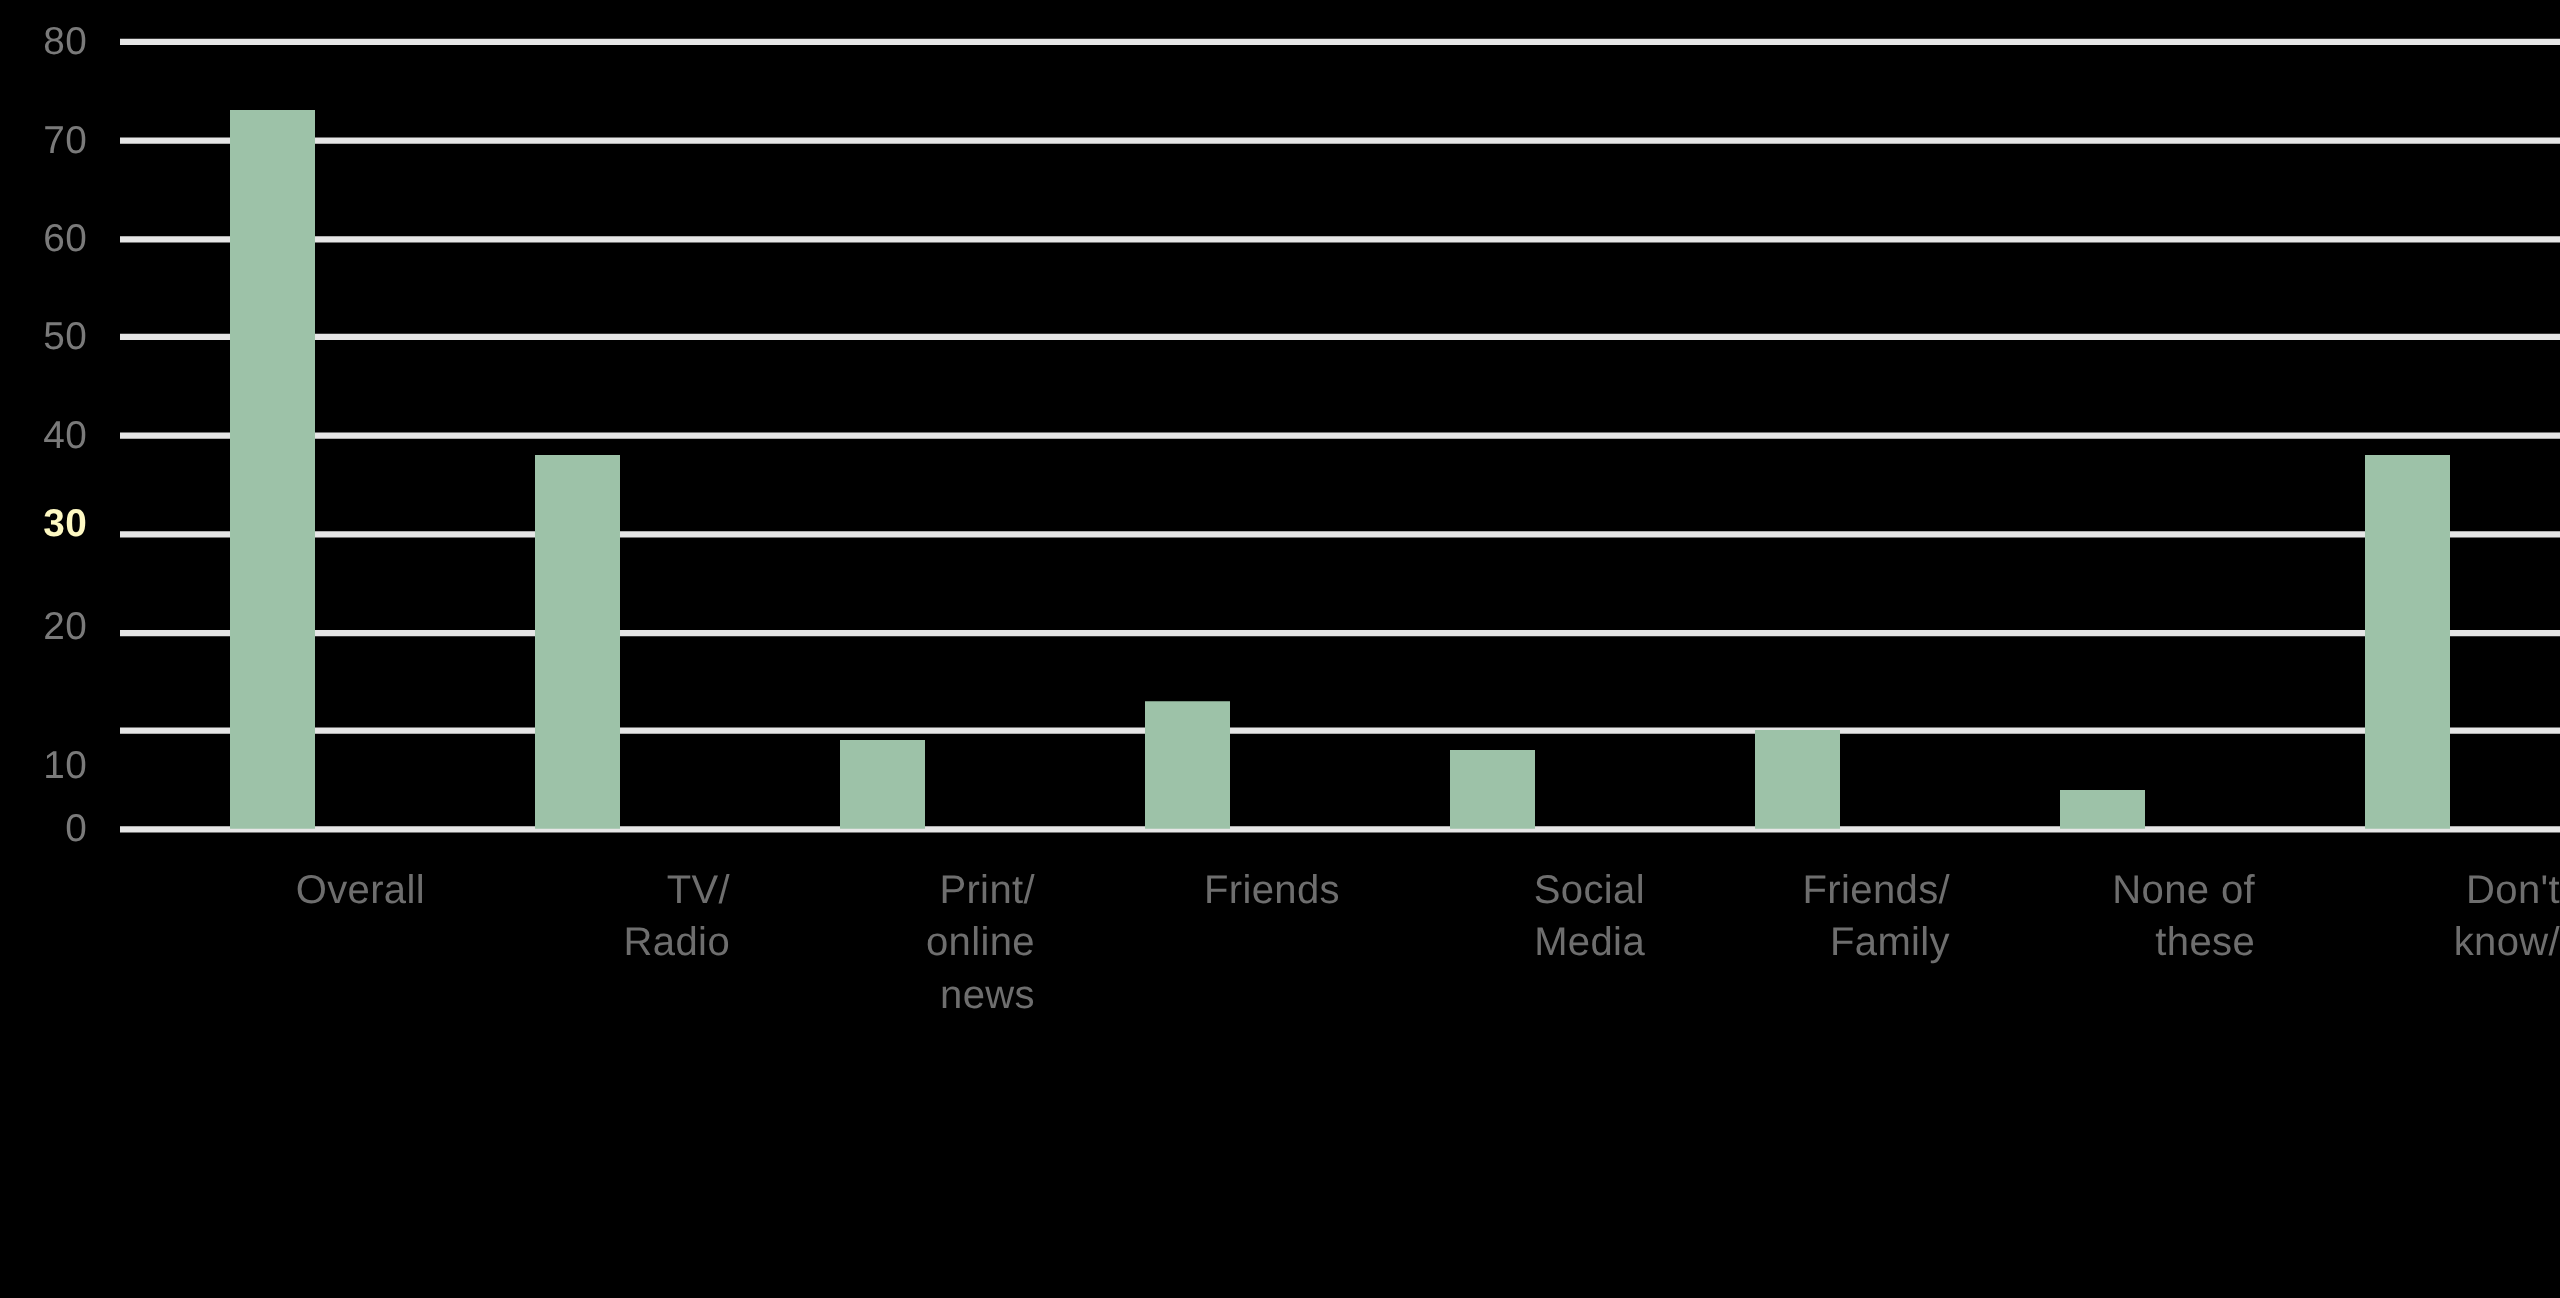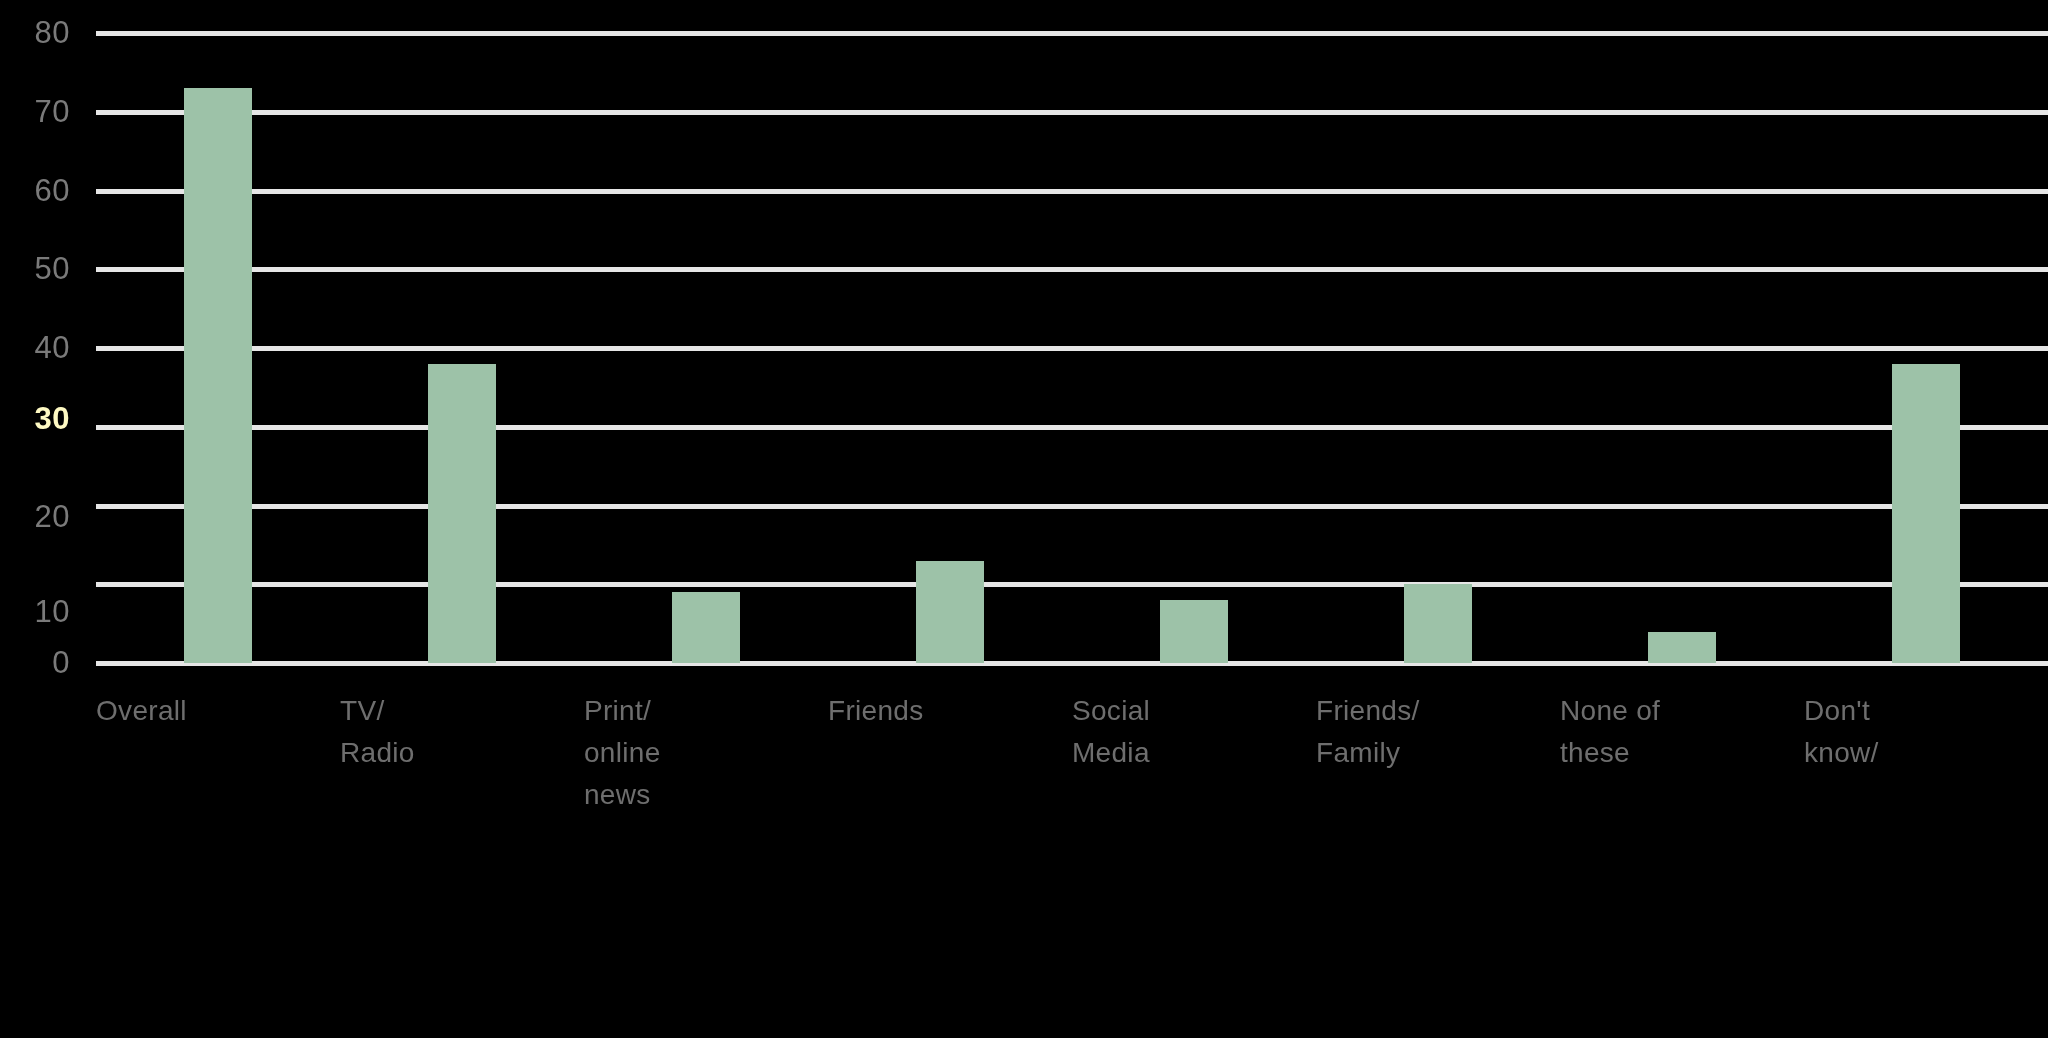--- a/index.html
+++ b/index.html
@@ -95,23 +95,23 @@
   .xlabels {
     position: absolute;
     left: 96px;
     top: 690px;
     width: 1952px;
     height: 348px;
   }
   .xlabel {
     position: absolute;
     top: 0;
-    text-align: left;
+    text-align: right;
     color: #6e6e6e;
-    font-size: 28px;
+    font-size: 32px;
     line-height: 42px;
     font-family: "Liberation Sans", sans-serif;
     letter-spacing: 0.3px;
   }
   .xlabel span {
     display: block;
   }
 </style>
 </head>
 <body>
@@ -132,21 +132,21 @@
         <div class="gridline axis-zero" style="top: 661px; background: rgb(230, 230, 230);"></div>
       </div>
 
     <div class="ytick-labels" id="ytick-labels">
         <div class="ytick" style="top: 33px; color: rgb(122, 122, 122);">80</div>
         <div class="ytick" style="top: 111.75px; color: rgb(122, 122, 122);">70</div>
         <div class="ytick" style="top: 190.5px; color: rgb(122, 122, 122);">60</div>
         <div class="ytick" style="top: 269.25px; color: rgb(122, 122, 122);">50</div>
         <div class="ytick" style="top: 348px; color: rgb(122, 122, 122);">40</div>
         <div class="ytick" style="top: 419px; color: #fef9c3; font-weight: bold;">30</div>
-        <div class="ytick" style="top: 517px; color: rgb(122, 122, 122); margin-left: 26px;">20</div>
+        <div class="ytick" style="top: 501px; color: rgb(122, 122, 122); margin-left: 26px;">20</div>
         <div class="ytick" style="top: 584.25px; color: rgb(122, 122, 122); margin-top: 28px;">10</div>
         <div class="ytick" style="top: 663px; color: rgb(122, 122, 122);">0</div>
       </div>
 
     <div class="bars-layer" id="bars-layer">
         <div class="bar-slot" style="left: 0px; width: 244px;">
           <div class="bar" title="Overall: 73" style="height: 574.875px; bottom: 37px; background: rgb(157, 194, 168);"></div>
         </div>
         <div class="bar-slot" style="left: 244px; width: 244px;">
           <div class="bar" title="TV/ Radio: 38" style="height: 299.25px; bottom: 37px; background: rgb(157, 194, 168);"></div>

